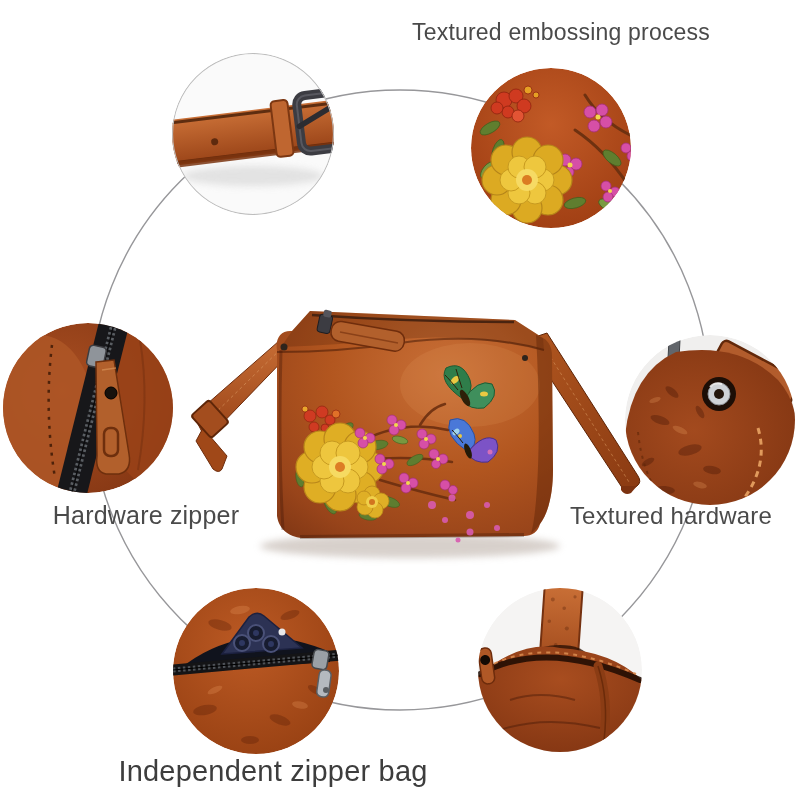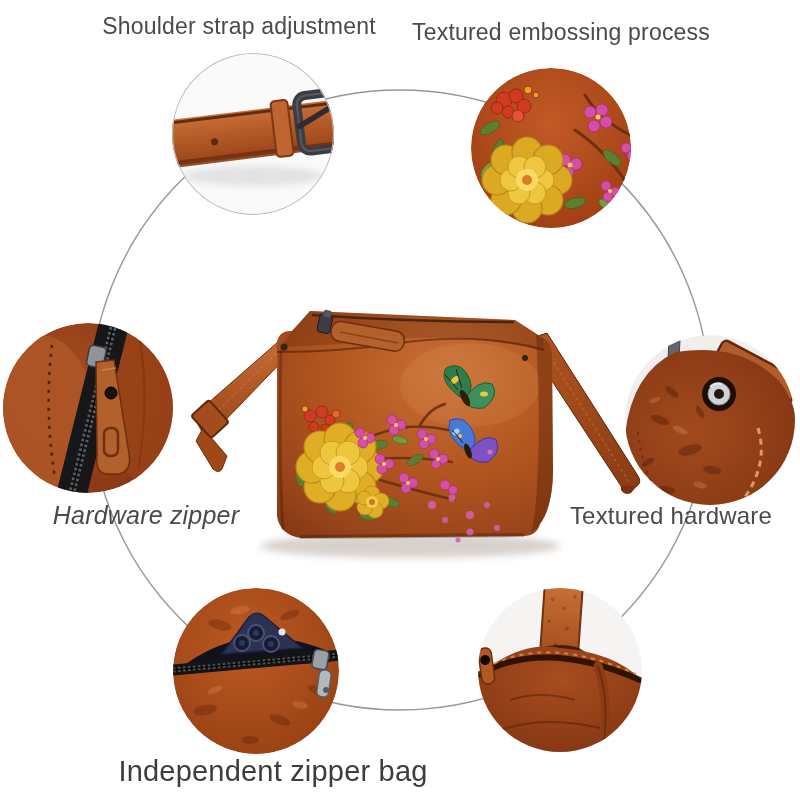--- a/index.html
+++ b/index.html
@@ -12,21 +12,21 @@
   svg{position:absolute;left:0;top:0;}
   .feature-label{
     position:absolute;
     transform:translateX(-50%);
     white-space:nowrap;
     color:#4a4a4a;
     letter-spacing:.2px;
   }
   .lbl-tl{left:239px;top:13px;font-size:23px;}
   .lbl-tr{left:561px;top:19px;font-size:23px;}
-  .lbl-ml{left:146px;top:501px;font-size:25px;font-style:italic;}
+  .lbl-ml{left:146px;top:501px;font-size:25px;}
   .lbl-mr{left:671px;top:502px;font-size:24px;}
   .lbl-bl{left:273px;top:755px;font-size:29px;color:#3d3d3d;}
   .lbl-br{left:600px;top:757px;font-size:28px;color:#3d3d3d;}
 </style>
 </head>
 <body>
 
 <div class="stage">
 
 <svg width="800" height="800" viewBox="0 0 800 800">
@@ -445,18 +445,17 @@
     <path d="M510,700 Q540,690 575,700 M500,730 Q545,715 600,728" stroke="#3c1404" stroke-width="2" fill="none" opacity="0.4"></path>
     <g transform="rotate(-8 486 666)">
       <rect x="480" y="648" width="13" height="36" rx="6" fill="#b05826" stroke="#6e2c0c" stroke-width="1.5"></rect>
       <circle cx="486" cy="660" r="5" fill="#140a04"></circle>
     </g>
     <path d="M598,666 Q609,700 604,740" stroke="#8a3c14" stroke-width="9" stroke-linecap="round" fill="none"></path>
     <path d="M598,666 Q609,700 604,740" stroke="#5e2406" stroke-width="1.5" fill="none" opacity="0.7"></path>
   </g>
 </svg>
 
-  <div class="feature-label lbl-tl">Shoulder strap adjustment</div>
   <div class="feature-label lbl-tr">Textured embossing process</div>
   <div class="feature-label lbl-ml">Hardware zipper</div>
   <div class="feature-label lbl-bl">Independent zipper bag</div>
   <div class="feature-label lbl-mr">Textured hardware</div>
 </div>
 
 </body></html>

